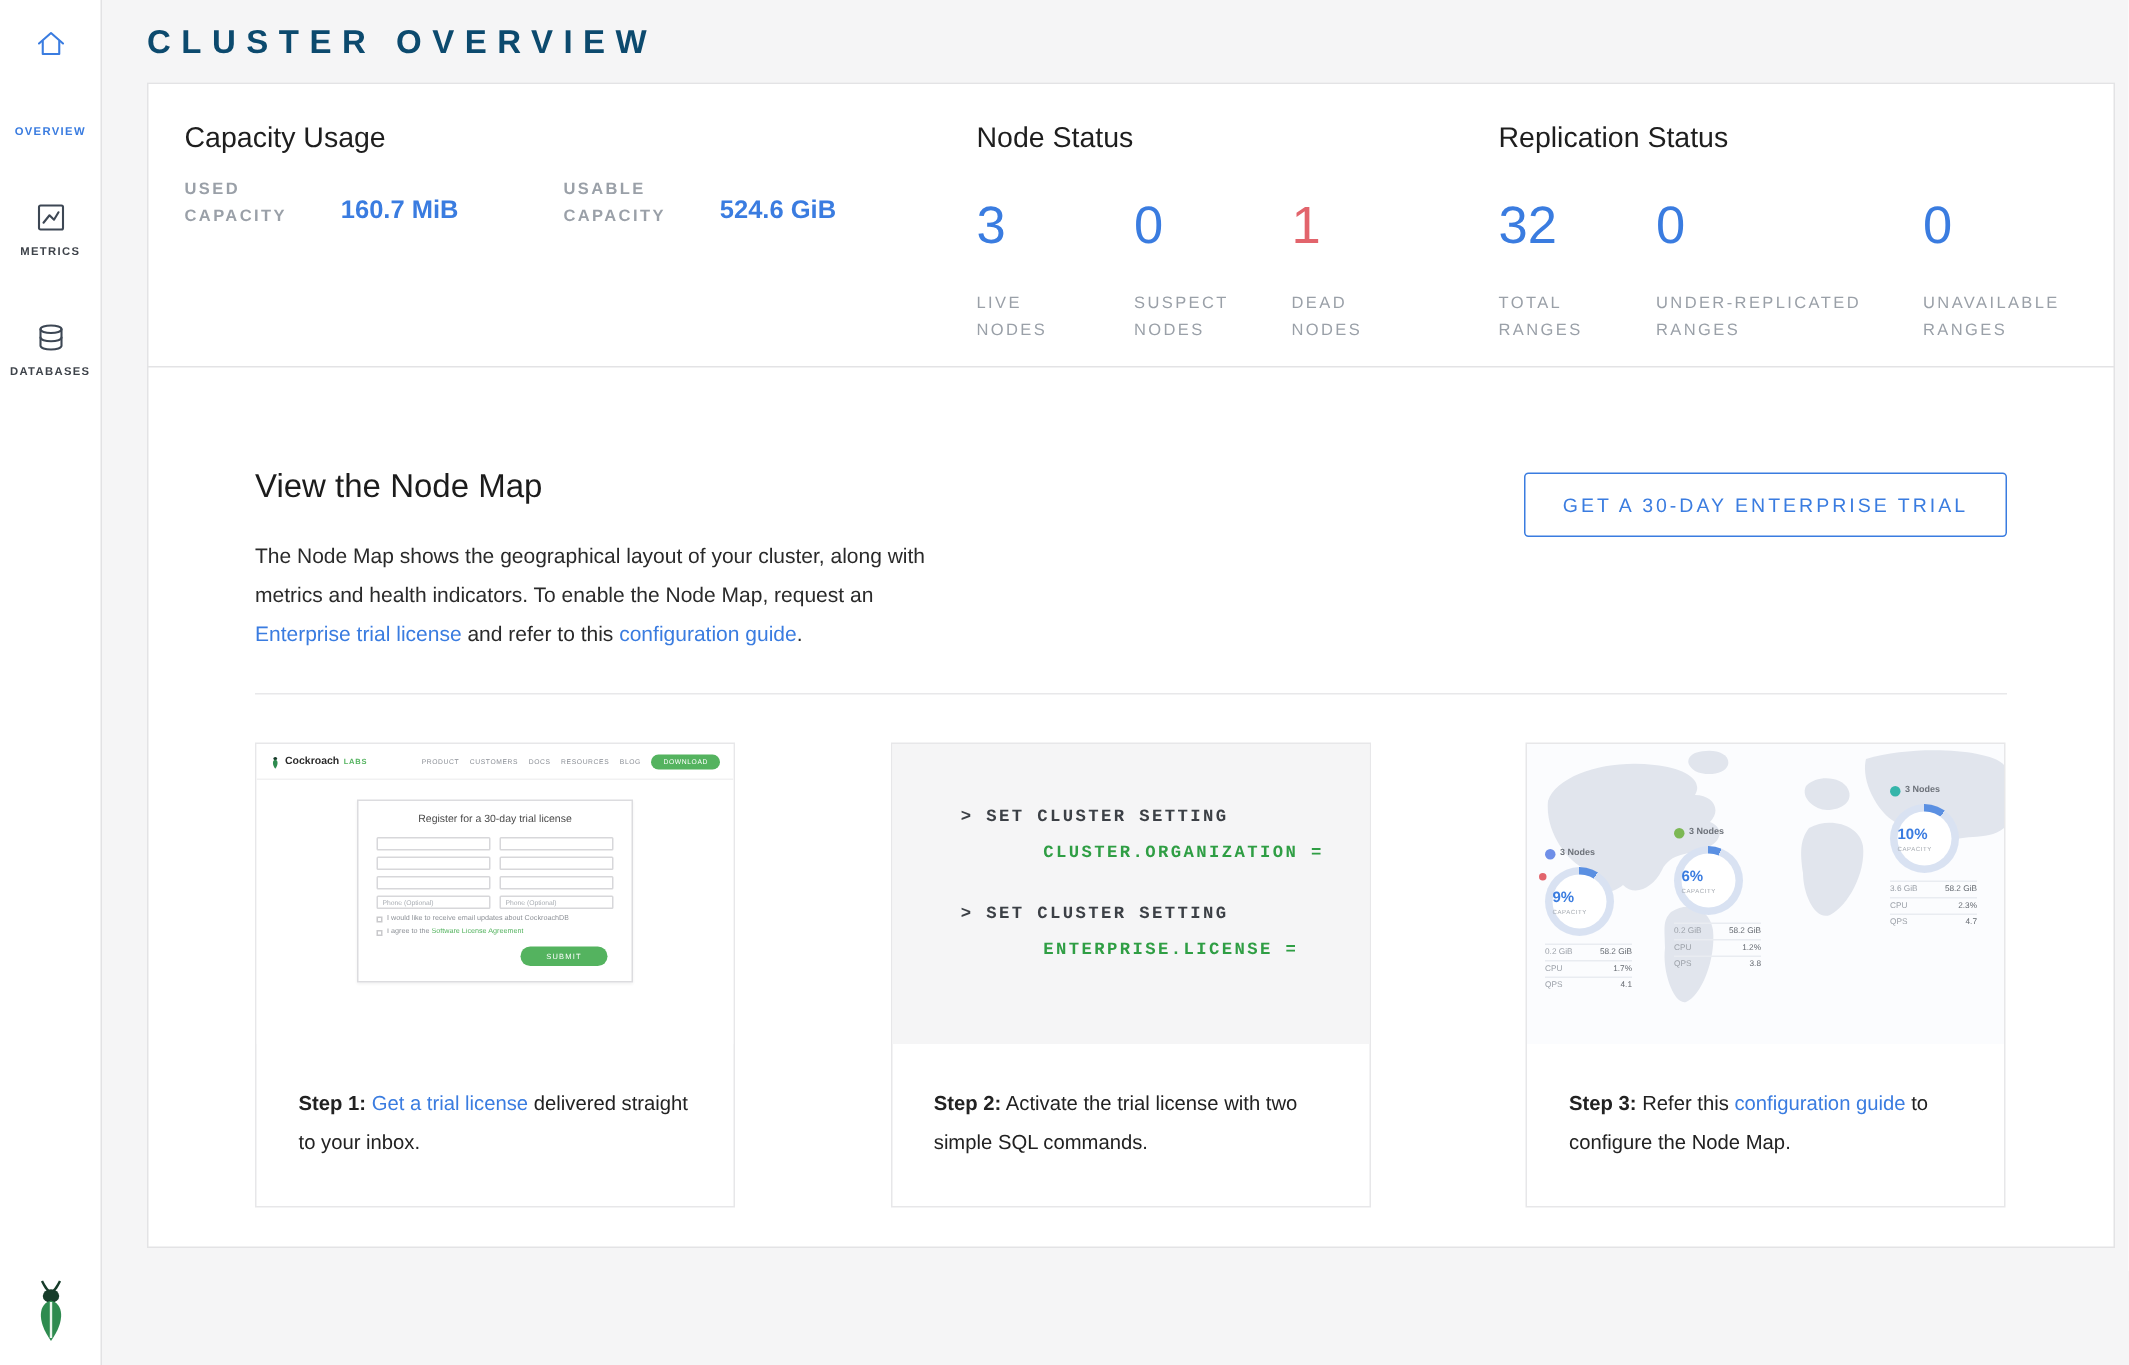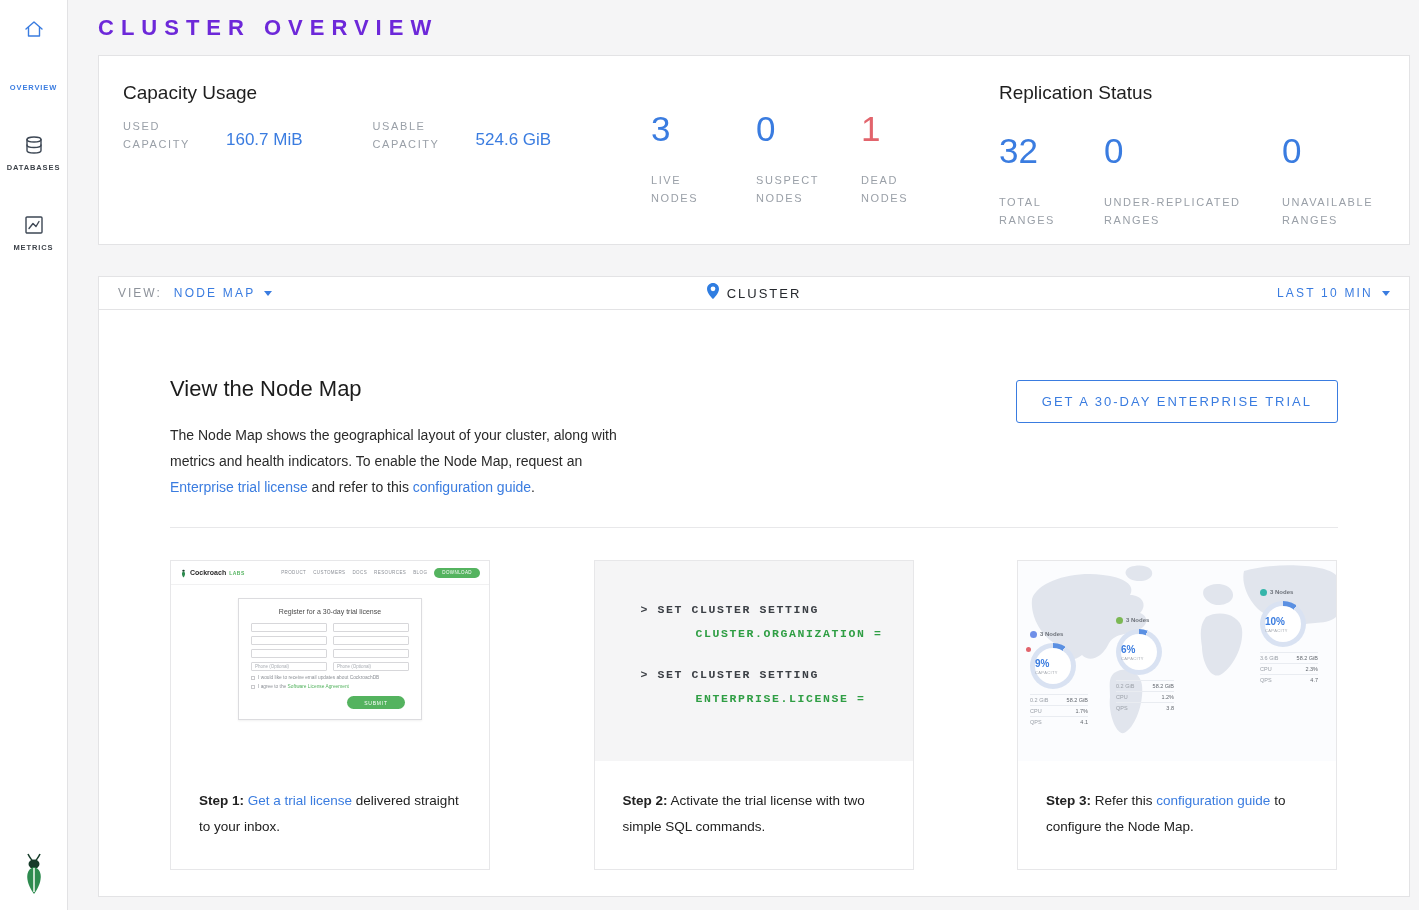--- a/index.html
+++ b/index.html
@@ -13,39 +13,39 @@
 .side-item:first-child{padding-top:18px;gap:36px;}
 .side-item svg{display:block;}
 .side-item svg *{stroke:#3d4754;fill:none;stroke-width:1.4;stroke-linejoin:round;stroke-linecap:round;}
 .side-item .lbl{font-size:7.5px;font-weight:700;letter-spacing:.9px;color:#3e434a;margin-top:7px;}
 .side-item.active .lbl{color:#3a7ce0;}
 .side-item.active svg *{stroke:#3a7ce0;}
 .side-logo{position:absolute;bottom:14px;left:0;width:68px;display:flex;justify-content:center;}
 
 
 .main{position:absolute;left:68px;top:0;right:0;bottom:0;}
-.page-title{margin:15px 2px 0 30px;font-size:22px;letter-spacing:7px;font-weight:700;color:#6d28d9;}
+.page-title{margin:15px 2px 0 30px;font-size:22px;letter-spacing:7px;font-weight:700;color:#0c4a6e;}
 .card{background:#fff;border:1px solid #e3e3e5;}
 
 
 .summary{margin:14px 9px 0 30px;height:190px;position:relative;}
 .sec{position:absolute;top:26px;}
 .sec-title{font-size:19px;color:#1e1e1e;font-weight:400;}
 .sec-capacity{left:24px;width:510px;}
 .sec-nodes{left:552px;}
 .sec-repl{left:900px;}
 .cap-row{display:flex;margin-top:30px;}
 .cap-pct{font-size:35px;font-weight:300;color:#3a7ce0;line-height:33px;width:106px;}
 .cap-bar-wrap{width:250px;margin-top:3px;}
 .cap-bar{height:16px;background:#e9eaed;position:relative;}
 .cap-seg{position:absolute;right:0;top:0;bottom:0;width:38px;background:#ccd0d6;}
 .cap-ticks{position:relative;height:26px;margin-top:1px;}
 .cap-tickmark{position:absolute;top:1px;width:1px;height:5px;background:#c4c6cb;}
 .cap-ticklbl{position:absolute;top:9px;font-size:11px;color:#7c7f86;transform:translateX(-50%);white-space:nowrap;}
-.cap-labels{display:flex;align-items:flex-end;margin-top:16px;}
+.cap-labels{display:flex;align-items:flex-end;margin-top:16px;font-weight:bold;}
 .cap-lblcol{display:flex;flex-direction:column;gap:6px;font-size:11px;letter-spacing:1.6px;color:#9aa0a8;}
 .cap-val{font-size:17px;color:#3a7ce0;margin-left:36px;}
 .grp2{margin-left:70px;}
 .stat-row{display:flex;margin-top:30px;}
 .stat{width:105px;}
 .stat.wide{width:178px;}
 .stat-val{font-size:35px;font-weight:300;color:#3a7ce0;line-height:33px;}
 .stat.red .stat-val{color:#e2646c;}
 .stat-lbl{display:flex;flex-direction:column;gap:6px;margin-top:29px;font-size:11px;letter-spacing:1.6px;color:#9aa0a8;white-space:nowrap;}
 
@@ -126,35 +126,35 @@
       <svg width="22" height="22" viewBox="0 0 22 22">
           <path d="M3 11 L11 4 L19 11"></path>
           <path d="M5.5 9.5 V18 H16.5 V9.5"></path>
         </svg>
     </span>
     <span class="lbl">OVERVIEW</span>
   </div>
   <div class="side-item">
     <span>
       <svg width="22" height="22" viewBox="0 0 22 22">
+          <rect x="3" y="3" width="16" height="16" rx="1"></rect>
+          <polyline points="6,14.5 10,9.5 13,12.5 16,7.5"></polyline>
+        </svg>
+    </span>
+    <span class="lbl">METRICS</span>
+  </div>
+  <div class="side-item">
+    <span>
+      <svg width="22" height="22" viewBox="0 0 22 22">
           <ellipse cx="11" cy="5.5" rx="7" ry="2.5"></ellipse>
           <path d="M4 5.5 V16.5 C4 17.9 7.1 19 11 19 C14.9 19 18 17.9 18 16.5 V5.5"></path>
           <path d="M4 11 C4 12.4 7.1 13.5 11 13.5 C14.9 13.5 18 12.4 18 11"></path>
         </svg>
     </span>
     <span class="lbl">DATABASES</span>
-  </div>
-  <div class="side-item">
-    <span>
-      <svg width="22" height="22" viewBox="0 0 22 22">
-          <rect x="3" y="3" width="16" height="16" rx="1"></rect>
-          <polyline points="6,14.5 10,9.5 13,12.5 16,7.5"></polyline>
-        </svg>
-    </span>
-    <span class="lbl">METRICS</span>
   </div>
   <div class="side-logo">
     <svg width="30" height="44" viewBox="0 0 30 44">
       <path d="M9 2 C11 6 12 8 15 10 M21 2 C19 6 18 8 15 10" stroke="#173c2a" stroke-width="1.6" fill="none"></path>
       <ellipse cx="15" cy="12" rx="5.5" ry="4.5" fill="#173c2a"></ellipse>
       <path d="M15 15 C7 17 5 28 15 42 C25 28 23 17 15 15 Z" fill="#2e8b4f"></path>
       <path d="M15 16 L15 40" stroke="#eaf5ec" stroke-width="1.6"></path>
     </svg>
   </div>
 </div>
@@ -175,20 +175,21 @@
         <div class="cap-val">160.7 MiB</div>
         <div class="cap-lblcol grp2">
           <span>USABLE</span>
           <span>CAPACITY</span>
         </div>
         <div class="cap-val">524.6 GiB</div>
       </div>
     </div>
 
     <div class="sec sec-nodes">
+      <div class="sec-title">Node Status</div>
       <div class="stat-row">
         <div class="stat">
           <div class="stat-val">3</div>
           <div class="stat-lbl">
               <span>LIVE</span>
               <span>NODES</span>
             </div>
         </div>
         <div class="stat">
           <div class="stat-val">0</div>
@@ -228,39 +229,20 @@
           <div class="stat-val">0</div>
           <div class="stat-lbl">
               <span>UNAVAILABLE</span>
               <span>RANGES</span>
             </div>
         </div>
       </div>
     </div>
   </div>
 
-  <div class="viewbar card">
-    <div class="vb-left">
-      <span class="vb-label">VIEW:</span>
-      <span class="vb-value">NODE MAP</span>
-      <span class="caret"></span>
-    </div>
-    <div class="vb-center">
-      <span>
-        <svg width="12" height="16" viewBox="0 0 12 16">
-            <path d="M6 0 C2.7 0 0 2.6 0 5.9 C0 10.3 6 16 6 16 C6 16 12 10.3 12 5.9 C12 2.6 9.3 0 6 0 Z M6 8.2 A2.4 2.4 0 1 1 6 3.4 A2.4 2.4 0 0 1 6 8.2 Z" fill="#2f7de1"></path>
-          </svg>
-      </span>
-      <span class="vb-cluster">CLUSTER</span>
-    </div>
-    <div class="vb-right">
-      <span>LAST 10 MIN</span>
-      <span class="caret"></span>
-    </div>
-  </div>
 
   <div class="nodemap card">
     <h2 class="nm-title">View the Node Map</h2>
     <p class="nm-intro"><span>The Node Map shows the geographical layout of your cluster, along with metrics and health indicators. To enable the Node Map, request an </span><a>Enterprise trial license</a><span> and refer to this </span><a>configuration guide</a><span>.</span></p>
     <button class="trial-btn">GET A 30-DAY ENTERPRISE TRIAL</button>
     <div class="nm-divider"></div>
 
     <div class="steps">
 
       <div class="step">

